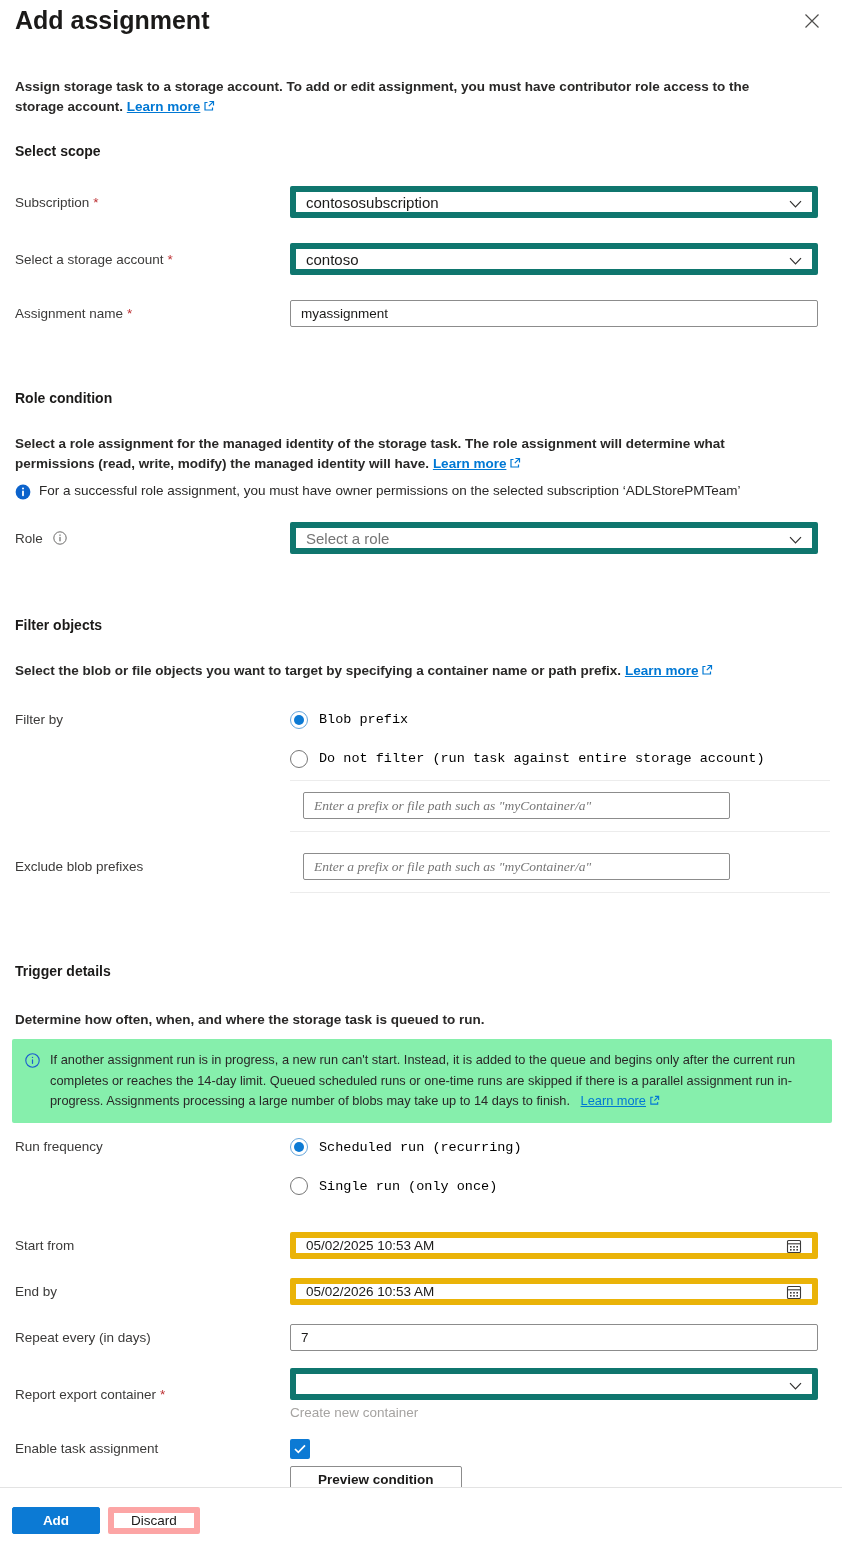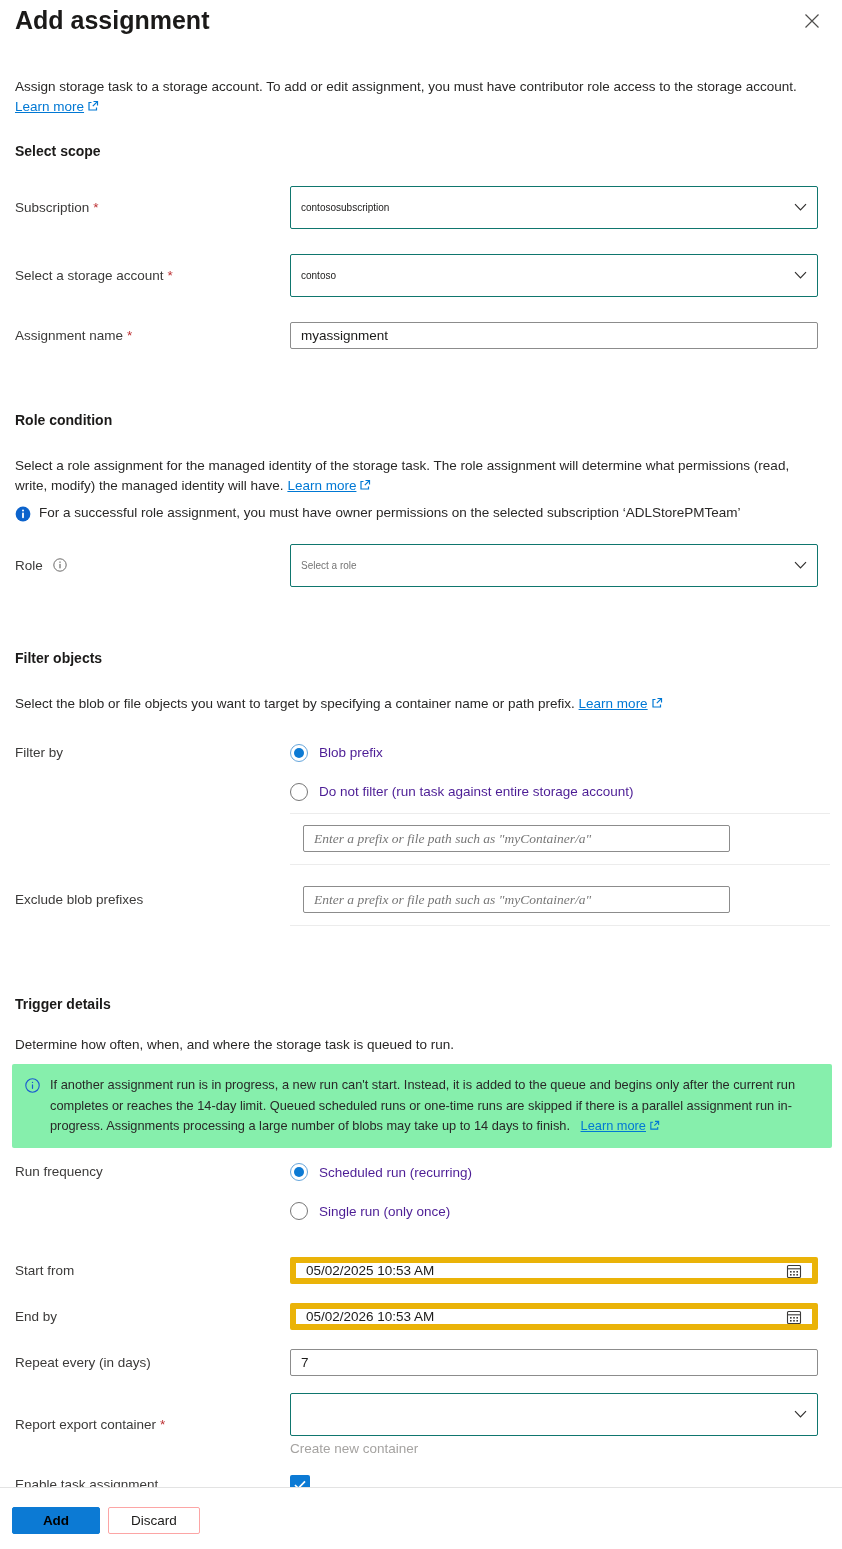--- a/index.html
+++ b/index.html
@@ -4,54 +4,54 @@
 <style>
   * { box-sizing: border-box; margin: 0; padding: 0; }
   html,body { background:#ffffff; }
   body { font-family:"Liberation Sans", sans-serif; color:#323130; }
   .panel { width:842px; height:1549px; position:relative; padding:6px 12px 0 15px; overflow:hidden; background:#fff; }
 
   .header { display:flex; justify-content:space-between; align-items:flex-start; }
   .title { font-size:25px; font-weight:700; color:#1b1a19; }
   .close-btn { margin-top:7px; margin-right:10px; cursor:pointer; line-height:0; }
 
-  .desc { margin-top:42px; max-width:786px; font-size:13.5px; line-height:1.45; color:#292827; }
+  .desc { margin-top:42px; max-width:786px; font-size:13.5px; line-height:1.45; color:#292827;font-weight:bold; }
   a.link { color:#0078d4; text-decoration:underline; cursor:pointer; }
   .ext { margin-left:3px; vertical-align:-1px; }
 
   .section-h { font-size:14px; font-weight:700; color:#1b1a19; }
   .mt-select-scope { margin-top:26px; }
   .mt-role { margin-top:63px; }
   .mt-filter { margin-top:63px; }
   .mt-trigger { margin-top:70px; }
 
   .row { display:flex; align-items:center; margin-top:25px; }
   .row.top { align-items:flex-start; }
   .row .label { width:275px; flex:none; font-size:13.5px; color:#3b3a39; }
   .row.top .label { padding-top:5px; }
   .req { color:#bc2f32; margin-left:4px; }
   .control { width:528px; flex:none; }
 
-  .dropdown { height:43px; border:1px solid #0f766e; border-radius:2px; background:#fff;
-              display:flex; align-items:center; justify-content:space-between; padding:0 10px; font-size:10px; cursor:pointer; }
+  .dropdown { height:32px; border:6px solid #0f766e; border-radius:2px; background:#fff;
+              display:flex; align-items:center; justify-content:space-between; padding:0 10px; font-size:15px; cursor:pointer; }
   .dd-value { color:#1b1a19; }
   .dd-value.placeholder { color:#757575; }
   input.text { width:100%; height:27px; border:1px solid #8c8c8c; border-radius:2px; padding:0 10px;
                font:13.5px "Liberation Sans", sans-serif; color:#1b1a19; background:#fff; }
   input.text::placeholder { font-style:italic; color:#767676; font-family:"Liberation Serif", serif; }
 
   .info-note { display:flex; gap:8px; align-items:flex-start; margin-top:9px; font-size:13.5px; color:#292827; max-width:800px; }
   .info-note svg { flex:none; margin-top:1px; }
 
   .radio-stack { display:flex; flex-direction:column; gap:21px; }
   .radio-row { display:flex; align-items:center; gap:11px; cursor:pointer; }
   .radio { width:18px; height:18px; border-radius:50%; border:1px solid #767676; background:#fff; flex:none; position:relative; }
   .radio.sel { border-color:#66a6dc; }
   .radio.sel::after { content:""; position:absolute; inset:3px; border-radius:50%; background:#0c7ad4; }
-  .radio-label { font-size:13.5px; color:#4c1d95; }
+  .radio-label { font-size:13.5px; color:#000000;font-family:Liberation Mono, monospace; }
 
   .prefix-line { display:flex; align-items:center; margin-left:13px; }
   .prefix-line input.text { width:427px; }
   .trash { margin-left:40px; cursor:pointer; line-height:0; }
   .hr-line { border-top:1px solid #ececec; margin-left:275px; }
   .hr-mt { margin-top:12px; }
   .prefix-indent { margin-left:288px; margin-top:11px; width:427px; }
 
   .infobox { margin:10px 0 0 -3px; width:820px; background:#86efac; border-radius:2px;
              padding:11px 14px 11px 13px; display:flex; gap:10px; font-size:12.8px; line-height:1.58; color:#292827; }
@@ -63,33 +63,33 @@
 
   .muted-link { margin-top:5px; font-size:13.5px; color:#a5a3a1; cursor:pointer; }
 
   .checkbox { width:20px; height:20px; background:#0c7ad4; border-radius:2px; display:flex;
               align-items:center; justify-content:center; cursor:pointer; }
   .btn { height:27px; border-radius:2px; font:13.5px "Liberation Sans", sans-serif; cursor:pointer; }
   .btn-preview { margin-top:7px; padding:0 27px; background:#fff; border:1px solid #8c8c8c; font-weight:700; color:#1b1a19; }
 
   .footer { position:absolute; left:0; right:0; bottom:0; height:62px; border-top:1px solid #e3e3e3;
             padding:19px 0 0 12px; display:flex; gap:8px; background:#fff; }
-  .btn-primary { min-width:88px; background:#0c7ad4; border:1px solid #0c7ad4; color:#000000; font-weight:700; }
-  .btn-secondary { min-width:92px; background:#fff; border:1px solid #fca5a5; color:#1b1a19; }
+  .btn-primary { min-width:88px; background:#0c7ad4; border:1px solid #0c7ad4; color:#ffffff; font-weight:700; }
+  .btn-secondary { min-width:92px; background:#fff; border:6px solid #fca5a5; color:#1b1a19; }
 
   .mt-include { margin-top:31px; }
   .mt-exclude { margin-top:21px; }
   .mt-runfreq { margin-top:15px; }
   .mt-start { margin-top:37px; }
   .mt-19 { margin-top:19px; }
   .mt-17 { margin-top:17px; }
   .mt-enable { margin-top:19px; }
   .desc-role { margin-top:28px; }
   .desc-filter { margin-top:28px; }
-  .desc-trigger { margin-top:23px; }
+  .desc-trigger { margin-top:31px; }
   .row-first { margin-top:27px; }
 </style>
 </head>
 <body>
 
 <div class="panel">
 
   <div class="header">
     <div class="title">Add assignment</div>
     <div class="close-btn">

